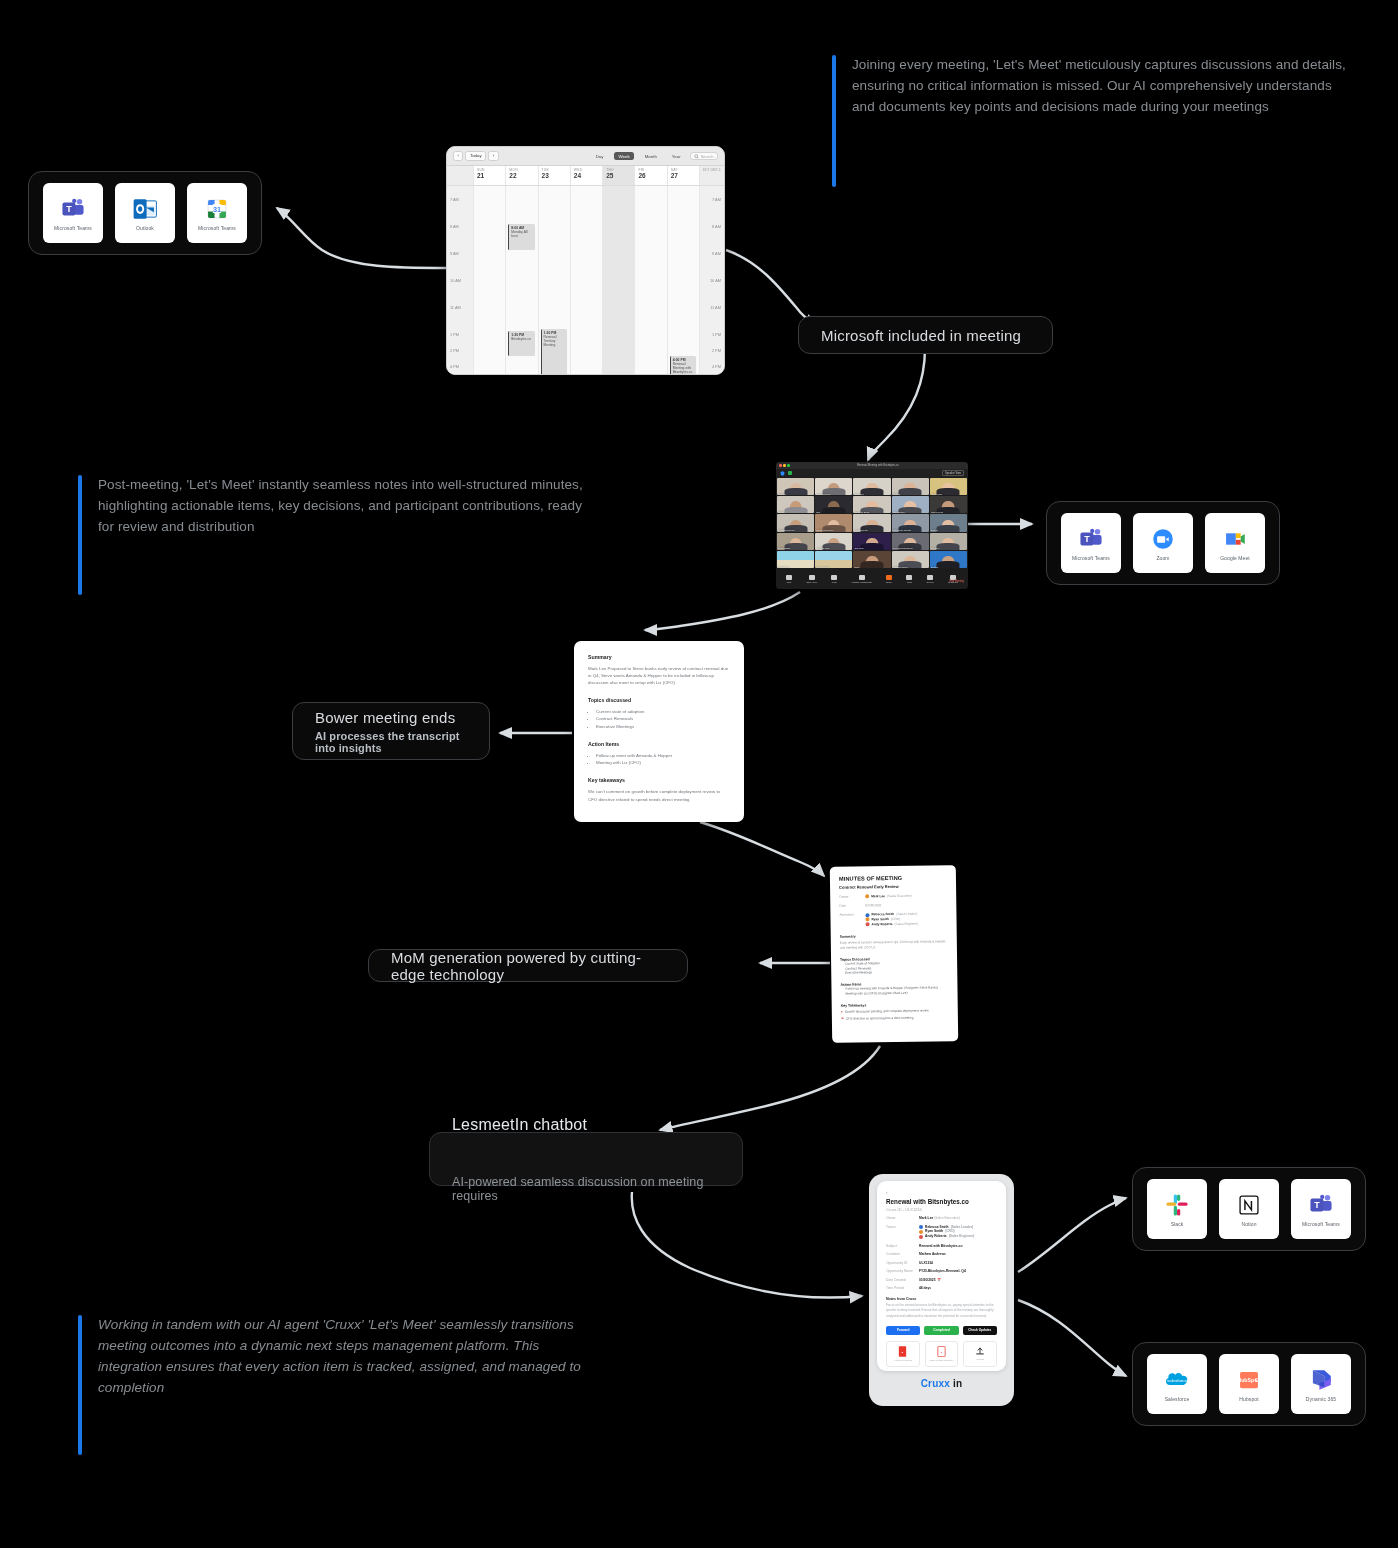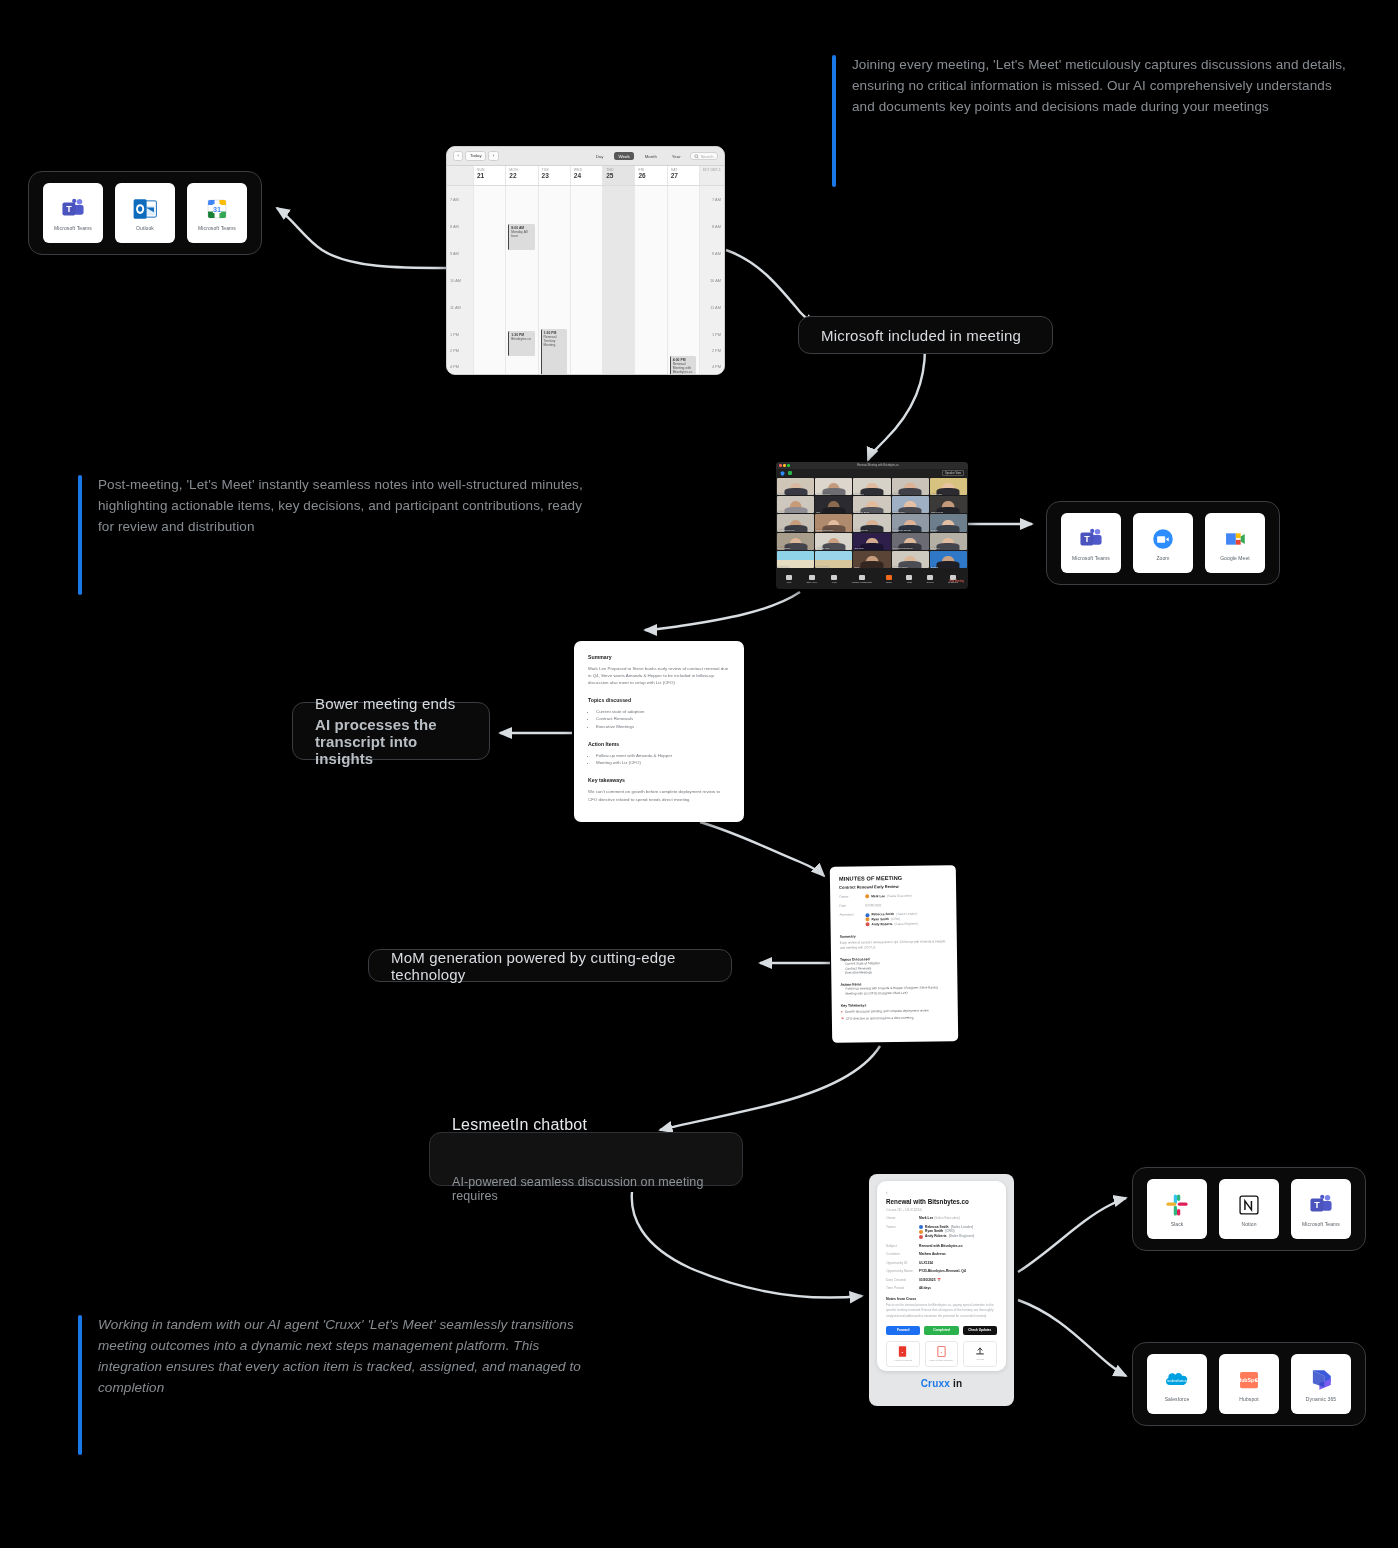--- a/index.html
+++ b/index.html
@@ -25,21 +25,21 @@
   
   .pill {
     position: absolute;
     background: #0a0a0a;
     border: 1px solid #3a3d41;
     border-radius: 12px;
     display: flex; flex-direction: column; justify-content: center;
     padding: 10px 22px;
   }
   .pill .t1 { color: #d9dce0; font-size: 15px; font-weight: 500; letter-spacing: .2px; }
-  .pill .t2 { color: #8a8f95; font-size: 15px; margin-top: 4px; letter-spacing: .1px; }
+  .pill .t2 { color: #8a8f95; font-size: 11px; margin-top: 4px; letter-spacing: .1px; }
 
   
   .icongroup {
     position: absolute;
     background: #0a0a0a;
     border: 1px solid #3a3d41;
     border-radius: 14px;
     display: flex; align-items: center; gap: 12px;
     padding: 11px 14px;
   }
@@ -154,21 +154,21 @@
   .m-rl { color: #9aa0a6; }
   #mom-doc .m-h { font-size: 3.5px; font-weight: 700; color: #1a1a1a; margin-top: 7px; }
   #mom-doc .m-p { font-size: 3.1px; color: #8b9095; line-height: 1.6; margin-top: 2px; }
   #mom-doc .m-li { font-size: 3.1px; color: #5d6269; line-height: 1.6; margin-left: 5px; }
   .m-kt { display:flex; gap: 2px; align-items: flex-start; font-size: 3.1px; color: #5d6269; line-height:1.55; margin-top: 2px; }
   .m-kt .bulletc { font-size: 3.4px; line-height: 1; margin-top: .5px; }
 
   
   #phone {
     position: absolute; left: 869px; top: 1174px; width: 145px; height: 232px;
-    background: #e4e6e8; border-radius: 8px; padding: 7px 8px 0 8px;
+    background: #e4e6e8; border-radius: 14px; padding: 7px 8px 0 8px;
     box-shadow: 0 4px 16px rgba(0,0,0,.55);
   }
   #phone-screen {
     background: #fff; border-radius: 9px; height: 190px; padding: 8px 9px; overflow: hidden;
     box-shadow: 0 1px 4px rgba(0,0,0,.12);
   }
   #phone .ph-back { font-size: 5px; color: #9aa0a6; }
   #phone .ph-title { font-size: 6.3px; font-weight: 700; color: #111; margin-top: 3px; }
   #phone .ph-sub { font-size: 4px; color: #a4a9ae; margin-top: 1.5px; }
   .p-row { display:flex; margin-top: 4.5px; font-size: 3.3px; align-items: flex-start; }
@@ -227,21 +227,21 @@
 
 <div class="pill" style="left:798px; top:316px; width:255px; height:38px;">
   <div class="t1">Microsoft included in meeting</div>
 </div>
 
 <div class="pill" style="left:292px; top:702px; width:198px; height:58px;">
   <div class="t1">Bower meeting ends</div>
   <div class="t2" style="color:#b9bec4;font-weight:600;">AI processes the transcript into insights</div>
 </div>
 
-<div class="pill" style="left:368px; top:949px; width:364px; height:33px;">
+<div class="pill" style="left:368px; top:949px; width:320px; height:33px;">
   <div class="t1">MoM generation powered by cutting-edge technology</div>
 </div>
 
 <div class="pill" style="left:429px; top:1132px; width:314px; height:54px; background:#121212; border-color:#2e3135;gap:37px;">
   <div class="t1" style="font-size:16px;color:#e6e9ec;">LesmeetIn chatbot</div>
   <div class="t2" style="font-size:12.5px;color:#8e9398;">AI-powered seamless discussion on meeting requires</div>
 </div>
 
 <div class="icongroup" style="left:28px; top:171px;">
   <div class="icontile">

